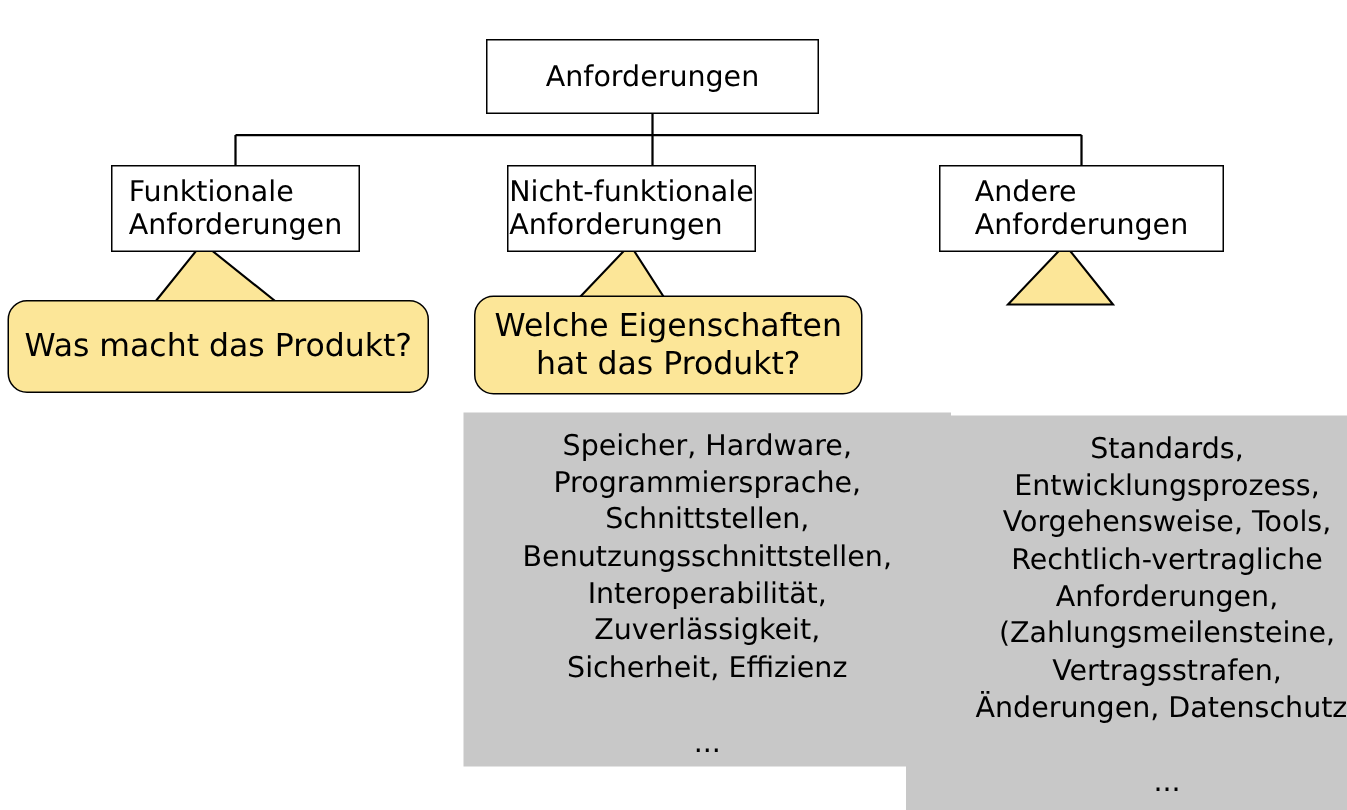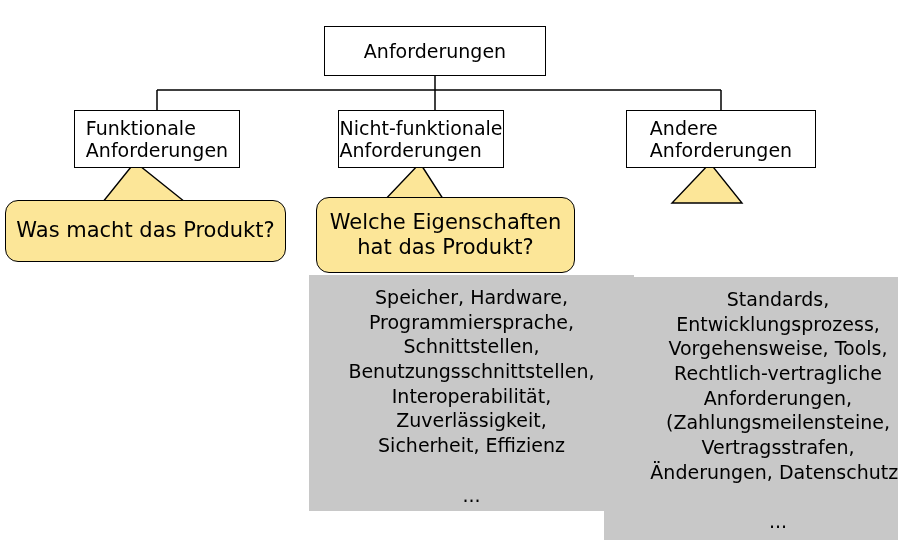--- a/index.html
+++ b/index.html
@@ -59,21 +59,21 @@
     display: flex;
     align-items: center;
     justify-content: center;
     text-align: center;
     line-height: 1.2;
     font-size: 21px;
     white-space: pre-line;
     z-index: 3;
   }
   #callout-func    { left: 5px;   top: 200px; width: 281px; height: 62px; }
-  #callout-nonfunc { left: 316px; top: 197px; width: 259px; height: 76px; }
+  #callout-nonfunc { left: 316px; top: 197px; width: 259px; height: 66px; }
   #callout-other   { left: 601px; top: 197px; width: 292px; height: 66px; }
 
   
   .detail-box {
     position: absolute;
     box-sizing: border-box;
     background: #c8c8c8;
     display: flex;
     align-items: flex-start;
     justify-content: center;

